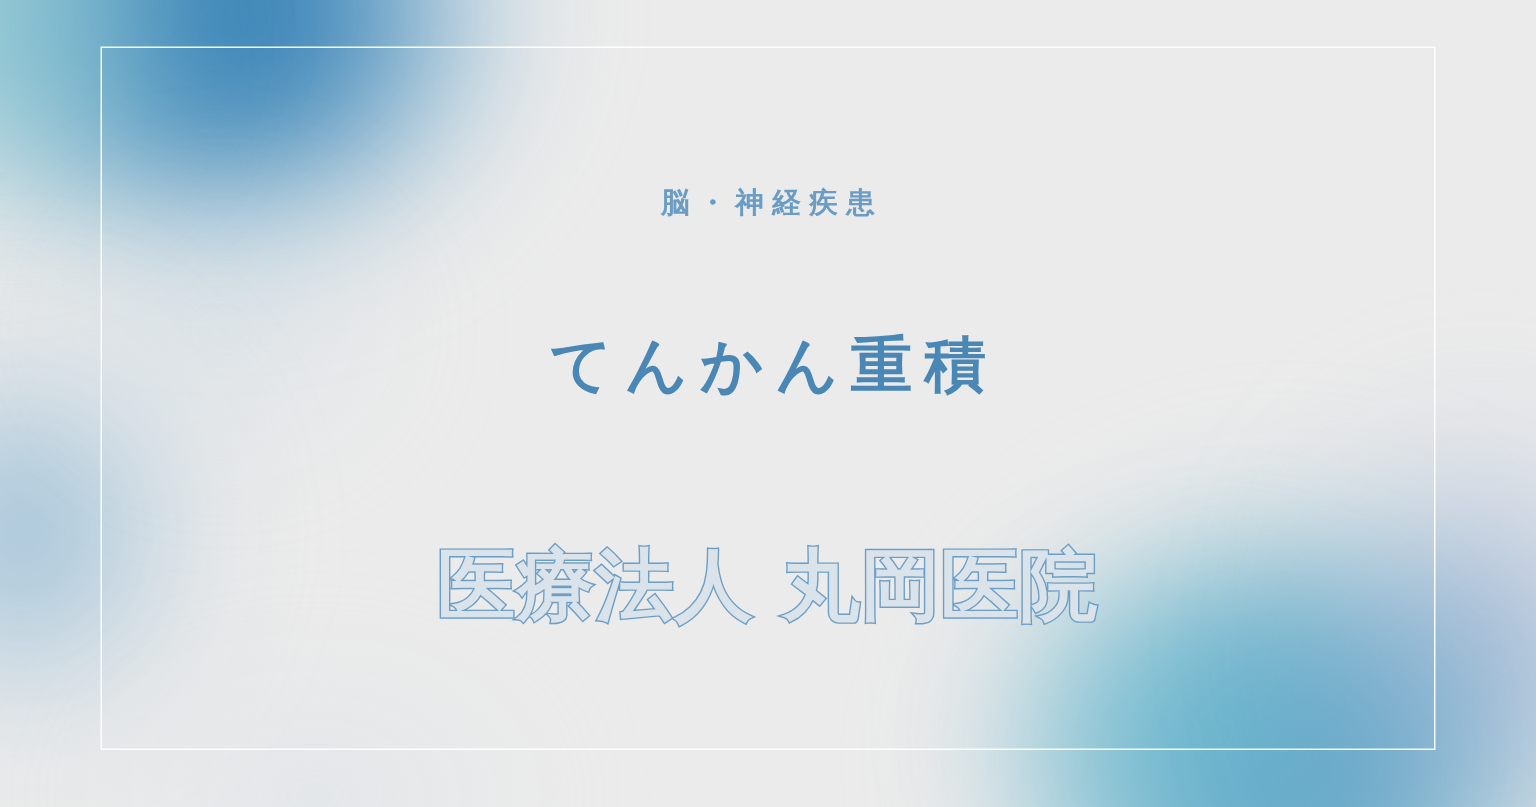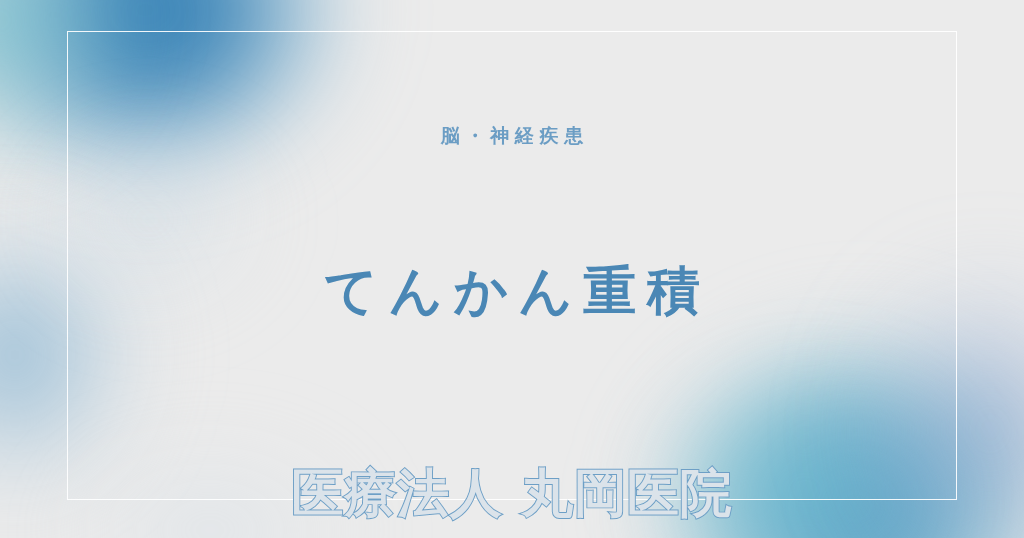--- a/index.html
+++ b/index.html
@@ -161,37 +161,36 @@
 
   
   .content {
     position: absolute;
     inset: 0;
     display: flex;
     flex-direction: column;
     align-items: center;
     justify-content: flex-start;
     text-align: center;
-    gap: 40px;
   }
 
   .eyebrow {
     margin-top: 126px;
     font-size: 19px;
     font-weight: 700;
     letter-spacing: 0.30em;
     text-indent: 0.30em;
     color: #6b9dc4;
     line-height: 1;
     white-space: nowrap;
   }
 
   .title {
     margin-top: 76px;
-    font-size: 53px;
+    font-size: 41px;
     font-weight: 700;
     letter-spacing: 0.20em;
     text-indent: 0.20em;
     color: #4a87b5;
     line-height: 1.12;
     white-space: nowrap;
   }
 
   .org {
     margin-top: 69px;

